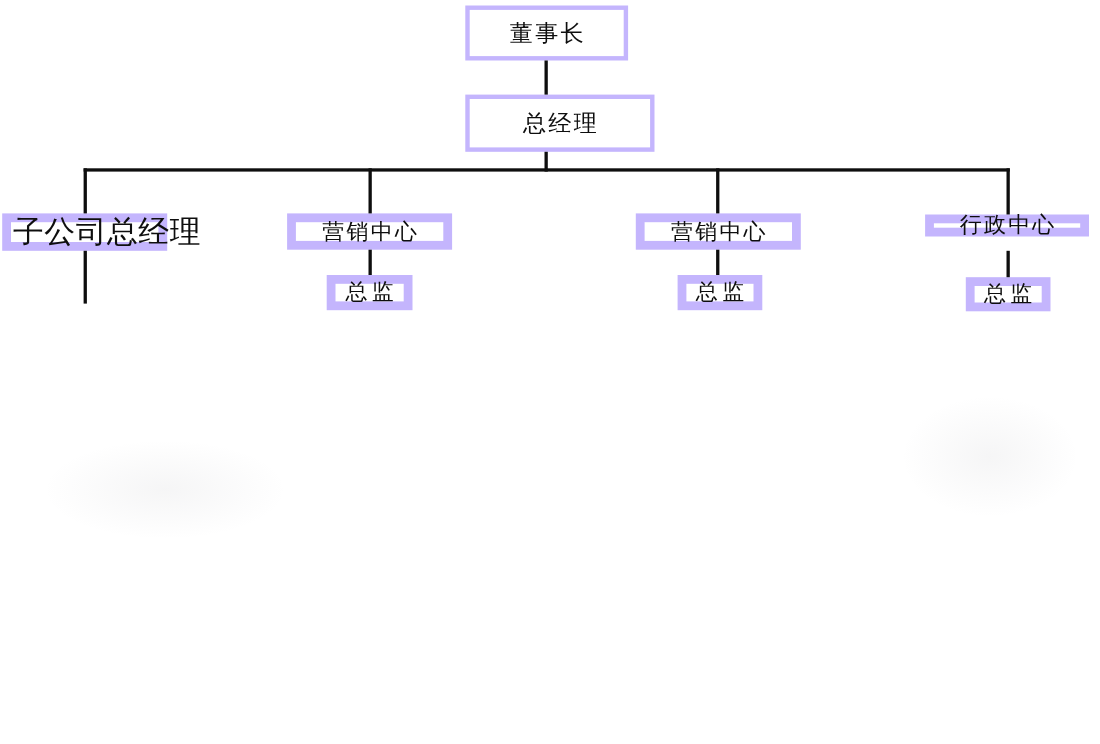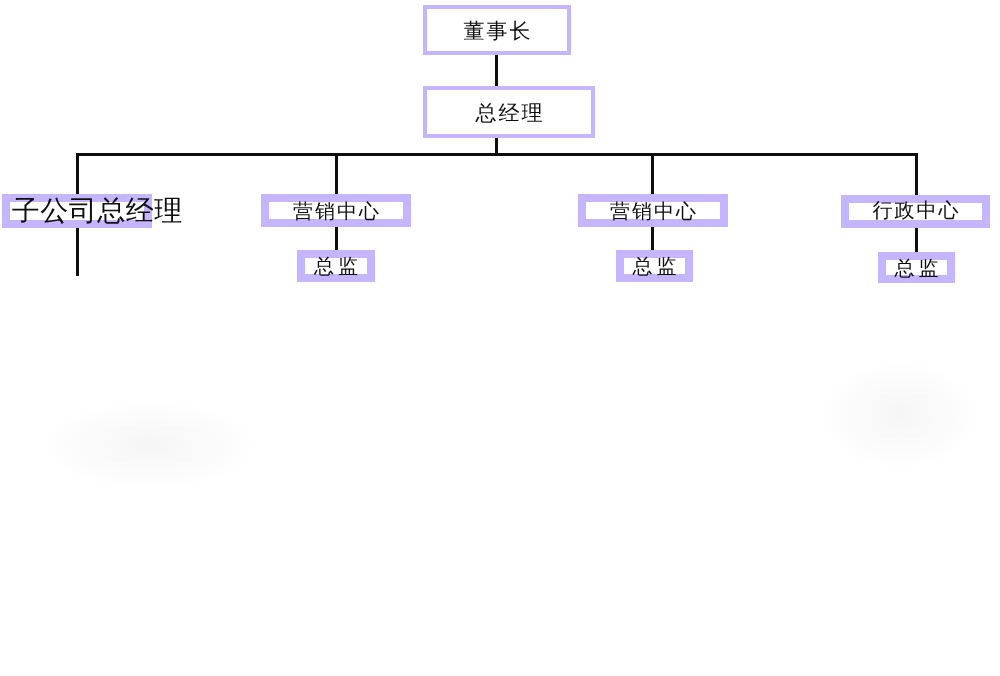--- a/index.html
+++ b/index.html
@@ -56,21 +56,21 @@
   <div class="node heavy" style="left:423px; top:5px;  width:148px; height:50px;">董事长</div>
 
   <div class="node heavy" style="left:423px; top:86px; width:172px; height:52px;">总经理</div>
 
   <div class="node wide" style="left:2px;   top:194px; width:150px; height:34px;">子公司总经理</div>
 
   <div class="node" style="left:261px; top:194px; width:150px; height:33px;">营销中心</div>
 
   <div class="node" style="left:578px; top:194px; width:150px; height:33px;text-align:right;">营销中心</div>
 
-  <div class="node" style="left:841px; top:195px; width:149px; height:33px;font-family:Liberation Mono, monospace;">行政中心</div>
+  <div class="node" style="left:841px; top:195px; width:149px; height:20px;">行政中心</div>
 
 
   <div class="node tiny" style="left:297px; top:250px; width:78px; height:32px;">总监</div>
 
   <div class="node tiny" style="left:616px; top:250px; width:77px; height:32px;">总监</div>
 
   <div class="node tiny" style="left:878px; top:252px; width:77px; height:31px;">总监</div>
 
   <div class="line v" style="left:495px; top:55px;  height:31px;"></div>
 

